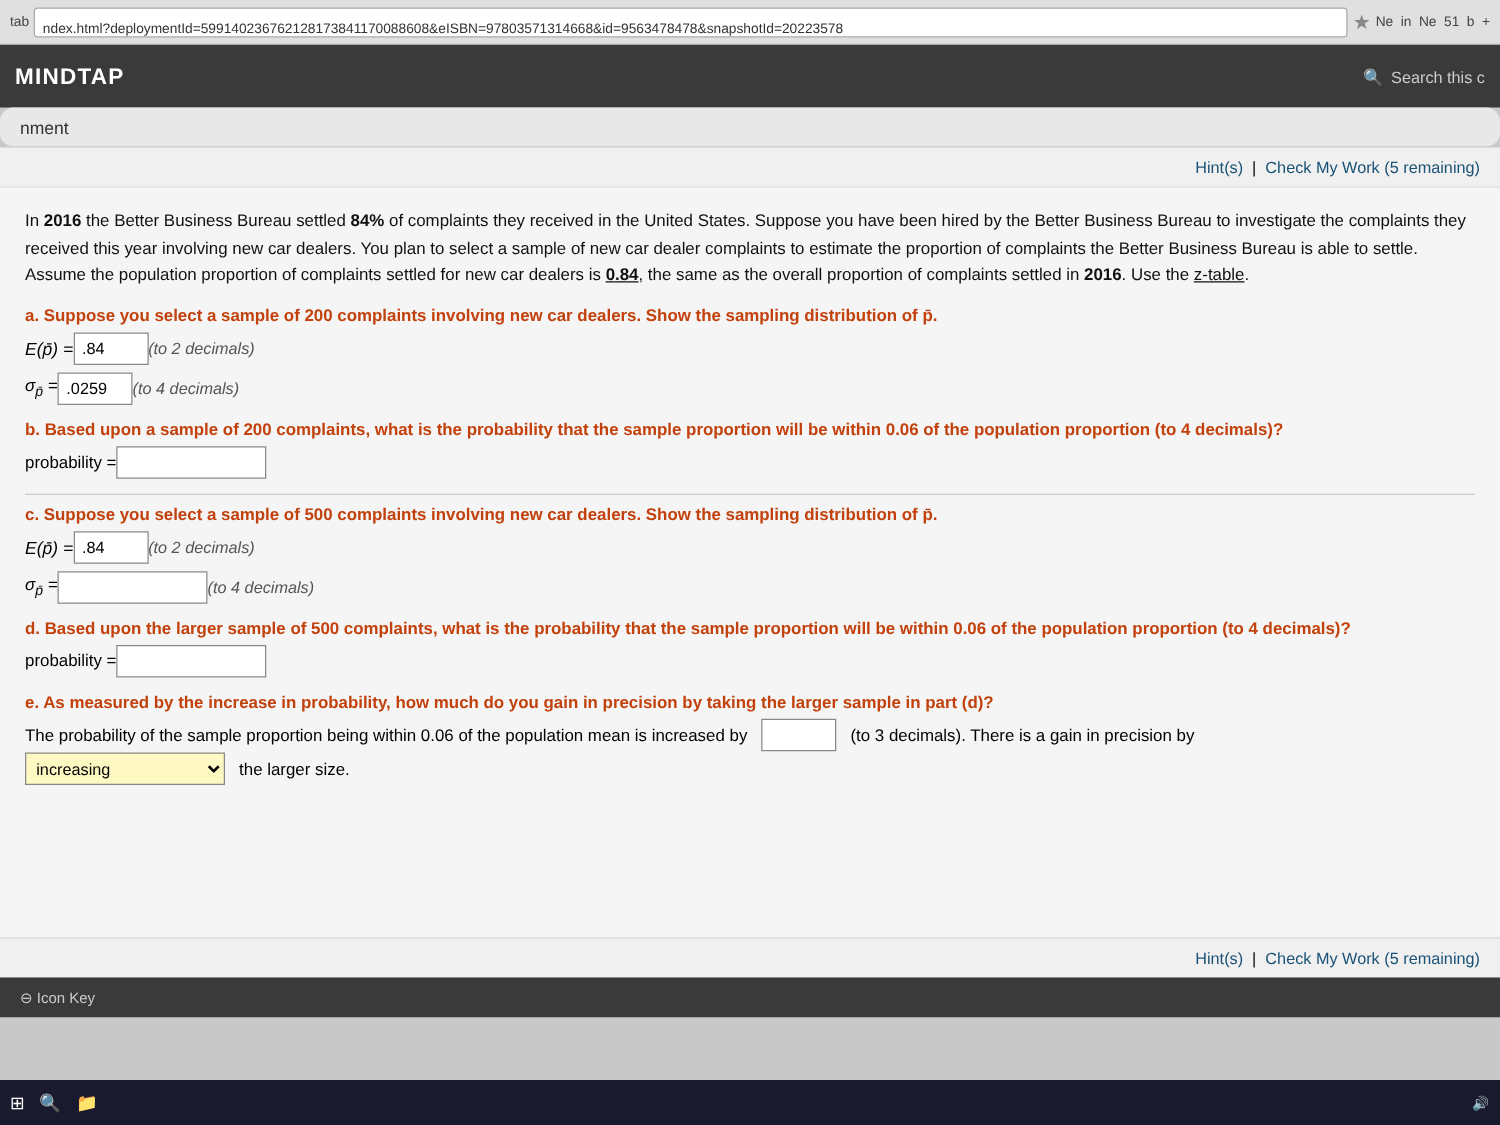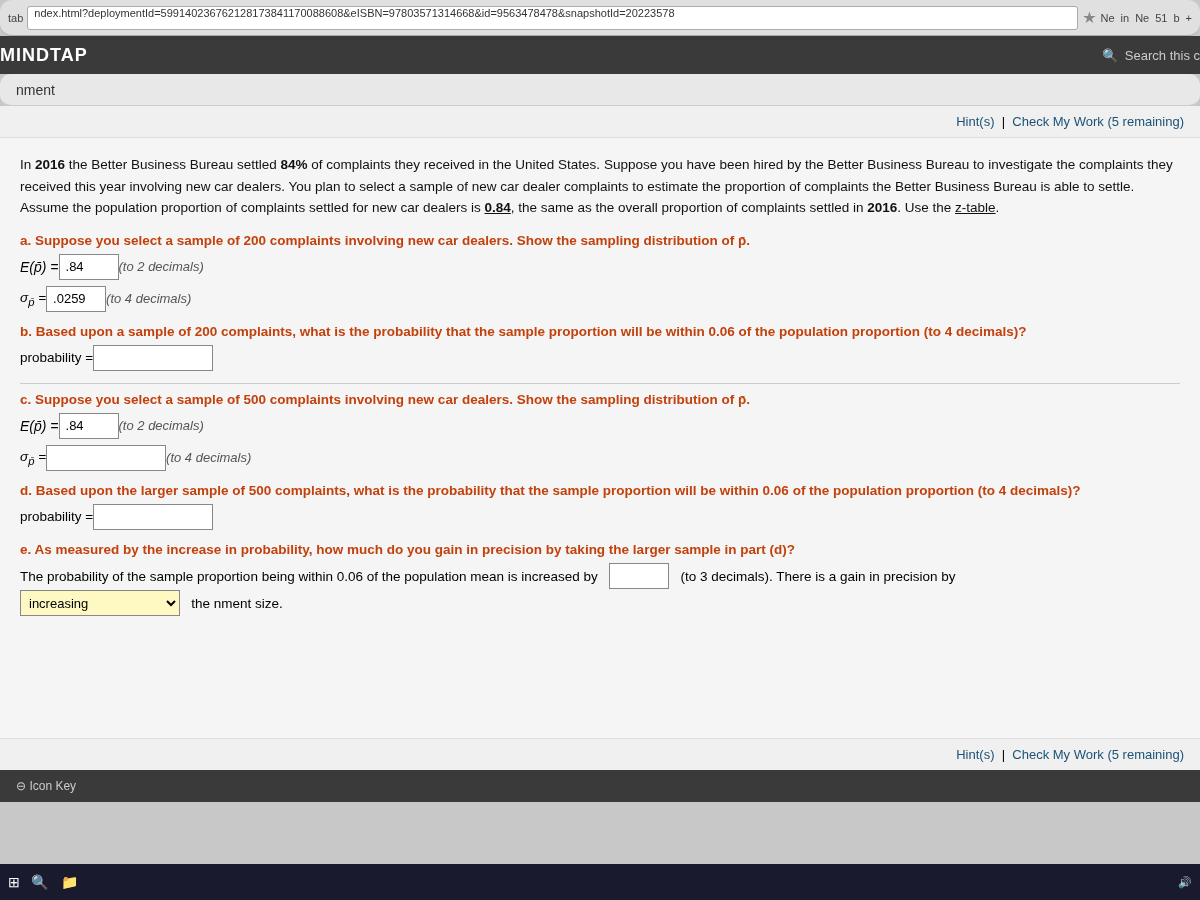--- a/index.html
+++ b/index.html
@@ -12,58 +12,57 @@
 
     
     .browser-bar {
       background: #e0e0e0;
       height: 36px;
       display: flex;
       align-items: center;
       padding: 0 8px;
       border-bottom: 1px solid #aaa;
       gap: 4px;
-      border-radius: 12px;
     }
     .browser-bar .tab-icon {
       font-size: 11px;
       color: #444;
     }
     .browser-bar .address-bar {
       flex: 1;
       background: white;
       border: 1px solid #aaa;
       border-radius: 3px;
       height: 24px;
       padding: 0 6px;
       font-size: 11px;
       color: #333;
       display: flex;
-      align-items: flex-start;
+      align-items: flex-end;
       overflow: hidden;
       white-space: nowrap;
       text-overflow: ellipsis;
     }
     .browser-bar .nav-icons {
       display: flex;
       gap: 6px;
       align-items: center;
       font-size: 11px;
       color: #444;
     }
 
     
     .mindtap-header {
       background: #3a3a3a;
       color: white;
-      height: 38px;
+      height: 50px;
       display: flex;
       align-items: center;
       justify-content: space-between;
-      padding: 0 0;
+      padding: 0 12px;
     }
     .mindtap-header .logo {
       font-size: 18px;
       font-weight: bold;
       color: white;
       letter-spacing: 1px;
     }
     .mindtap-header .search-area {
       display: flex;
       align-items: center;
@@ -330,21 +329,21 @@
       &nbsp;
       <input type="text" class="input-box small" value="" style="">
       &nbsp;
       <span>(to 3 decimals). There is a gain in precision by</span>
       <br>
       <select class="select-box">
         <option>increasing</option>
         <option>decreasing</option>
       </select>
       &nbsp;
-      <span>the nment size.</span>
+      <span>the larger size.</span>
     </div>
   </div>
 
 </div>
 
 <div class="bottom-hint-bar">
   <a>Hint(s)</a>
   &nbsp;|&nbsp;
   <a>Check My Work (5 remaining)</a>
 </div>

